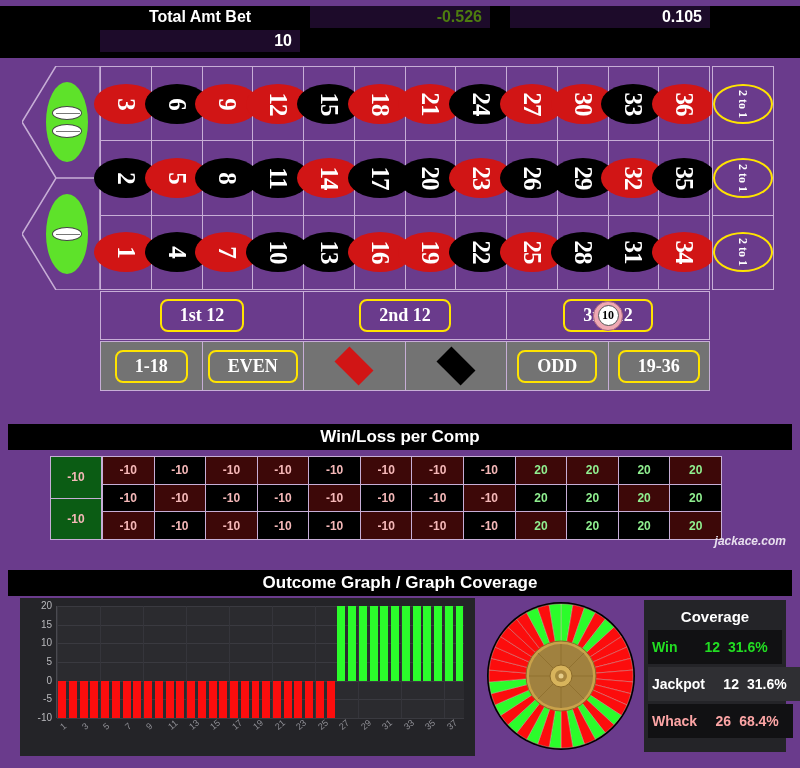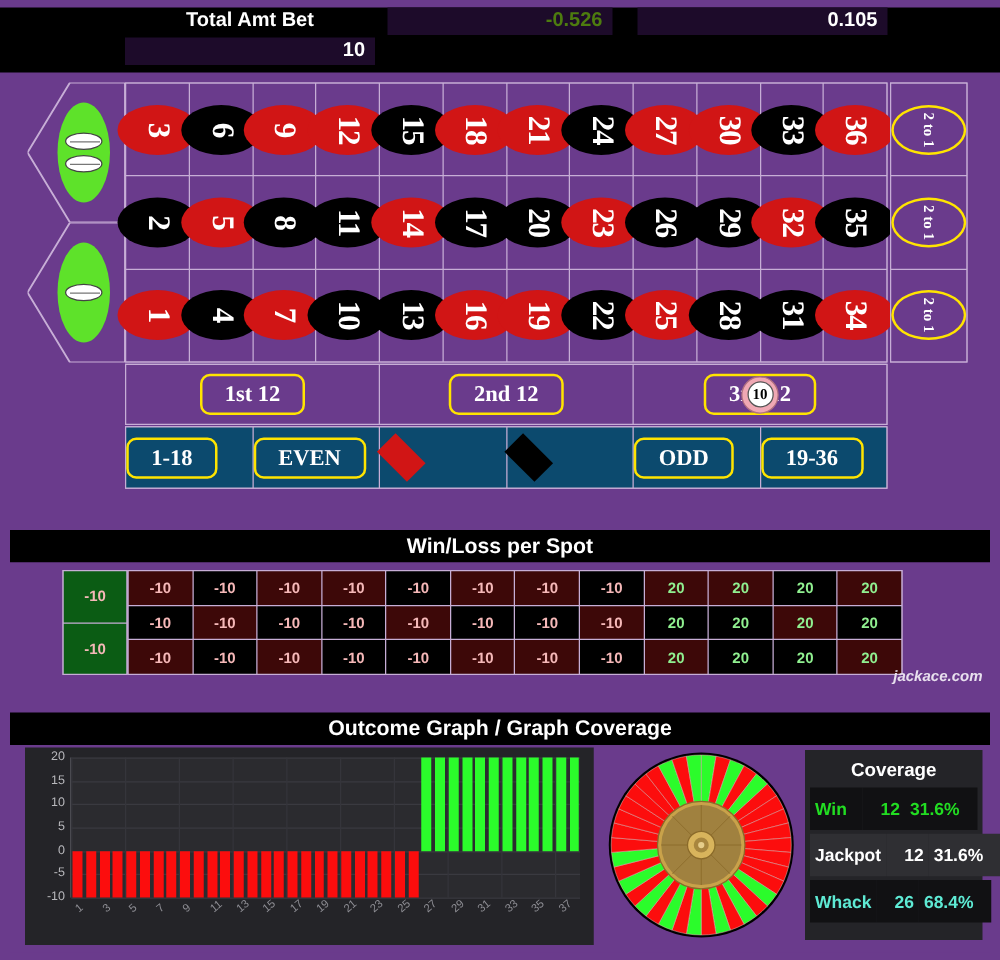--- a/index.html
+++ b/index.html
@@ -124,22 +124,22 @@
     white-space: nowrap;
   }
 
   .outside-row {
     position: absolute; left: 100px; top: 283px;
     width: 610px; height: 50px;
     display: grid; grid-template-columns: repeat(6, 1fr);
     border: 1px solid #c7aed6; background: #c7aed6; gap: 1px;
   }
   .outside-cell {
-    background: #0c4a6e;
-    display: flex; align-items: center; justify-content: flex-start;
+    background: #737373;
+    display: flex; align-items: center; justify-content: center;
   }
   .diamond {
     width: 34px; height: 34px; transform: rotate(45deg) scaleY(0.62) scaleX(1.0);
   }
   .diamond.red { background: #d11515; }
   .diamond.black { background: #000; }
 
   .chip {
     position: absolute;
     width: 30px; height: 30px; border-radius: 50%;
@@ -248,21 +248,21 @@
     display: grid; grid-template-columns: 1fr 34px 58px;
     height: 34px; align-items: center;
     font-size: 14px; font-weight: bold;
     margin-bottom: 3px;
   }
   .cov-row > div { background: #111113; height: 34px; line-height: 34px; padding: 0 4px; }
   .cov-row .c-num { text-align: right; }
   .cov-row .c-pct { text-align: right; padding-right: 20px; }
   .cov-row.win > div { color: #22dd22; }
   .cov-row.jackpot > div { color: #ffffff; background: #2f2f33; }
-  .cov-row.whack > div { color: #5eead4; }
+  .cov-row.whack > div { color: #fca5a5; }
 </style>
 </head>
 <body>
 
 <div class="stats-bar">
     <div class="stat-cell" style="left: 100px; width: 200px;">
       <div class="stat-label">Total Amt Bet</div>
       <div class="stat-value">10</div>
     </div>
     <div class="stat-cell" style="left: 310px; width: 180px;">
@@ -444,21 +444,21 @@
       <div class="outside-cell">
         <div class="pill">ODD</div>
       </div>
       <div class="outside-cell">
         <div class="pill">19-36</div>
       </div>
     </div>
 </div>
 
 <div class="wl-section">
-  <div class="section-title">Win/Loss per Spot</div>
+  <div class="section-title">Win/Loss per Comp</div>
   <div class="wl-body">
     <div class="wl-zero">
         <div class="wl-zero-cell">-10</div>
         <div class="wl-zero-cell">-10</div>
       </div>
     <div class="wl-grid">
         <div class="wl-cell bgred loss">-10</div>
         <div class="wl-cell bgblack loss">-10</div>
         <div class="wl-cell bgred loss">-10</div>
         <div class="wl-cell bgred loss">-10</div>

